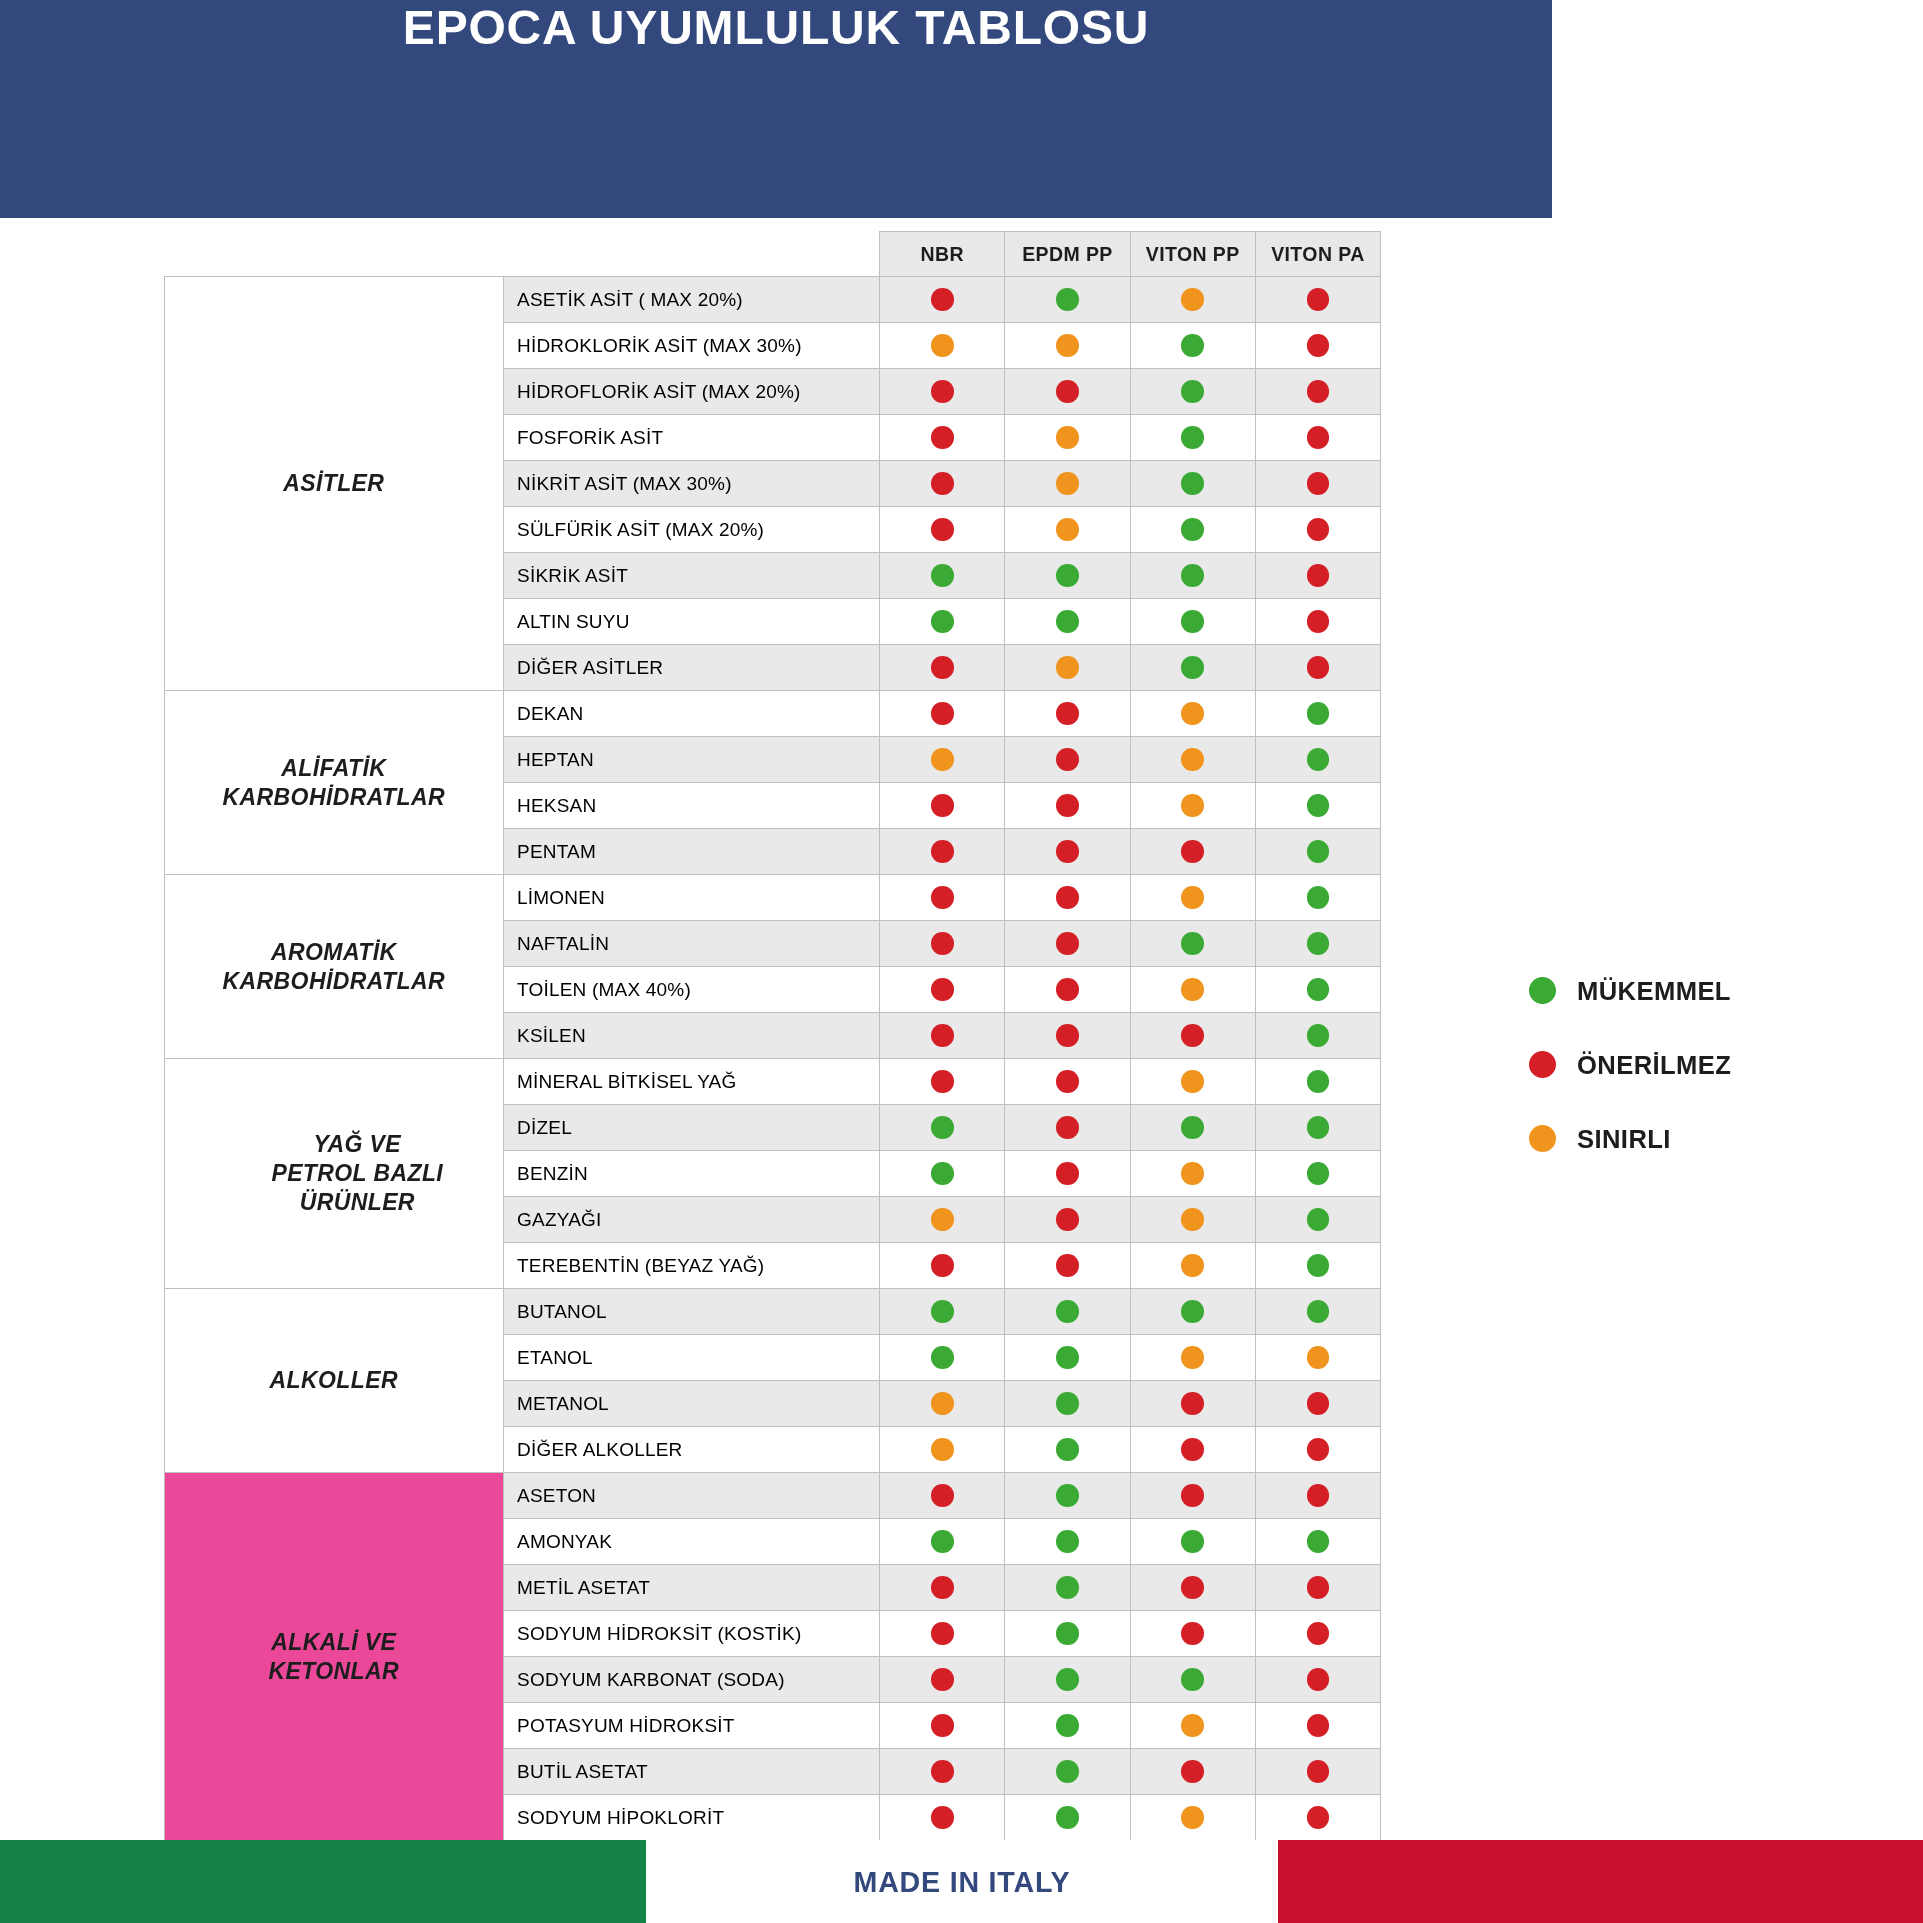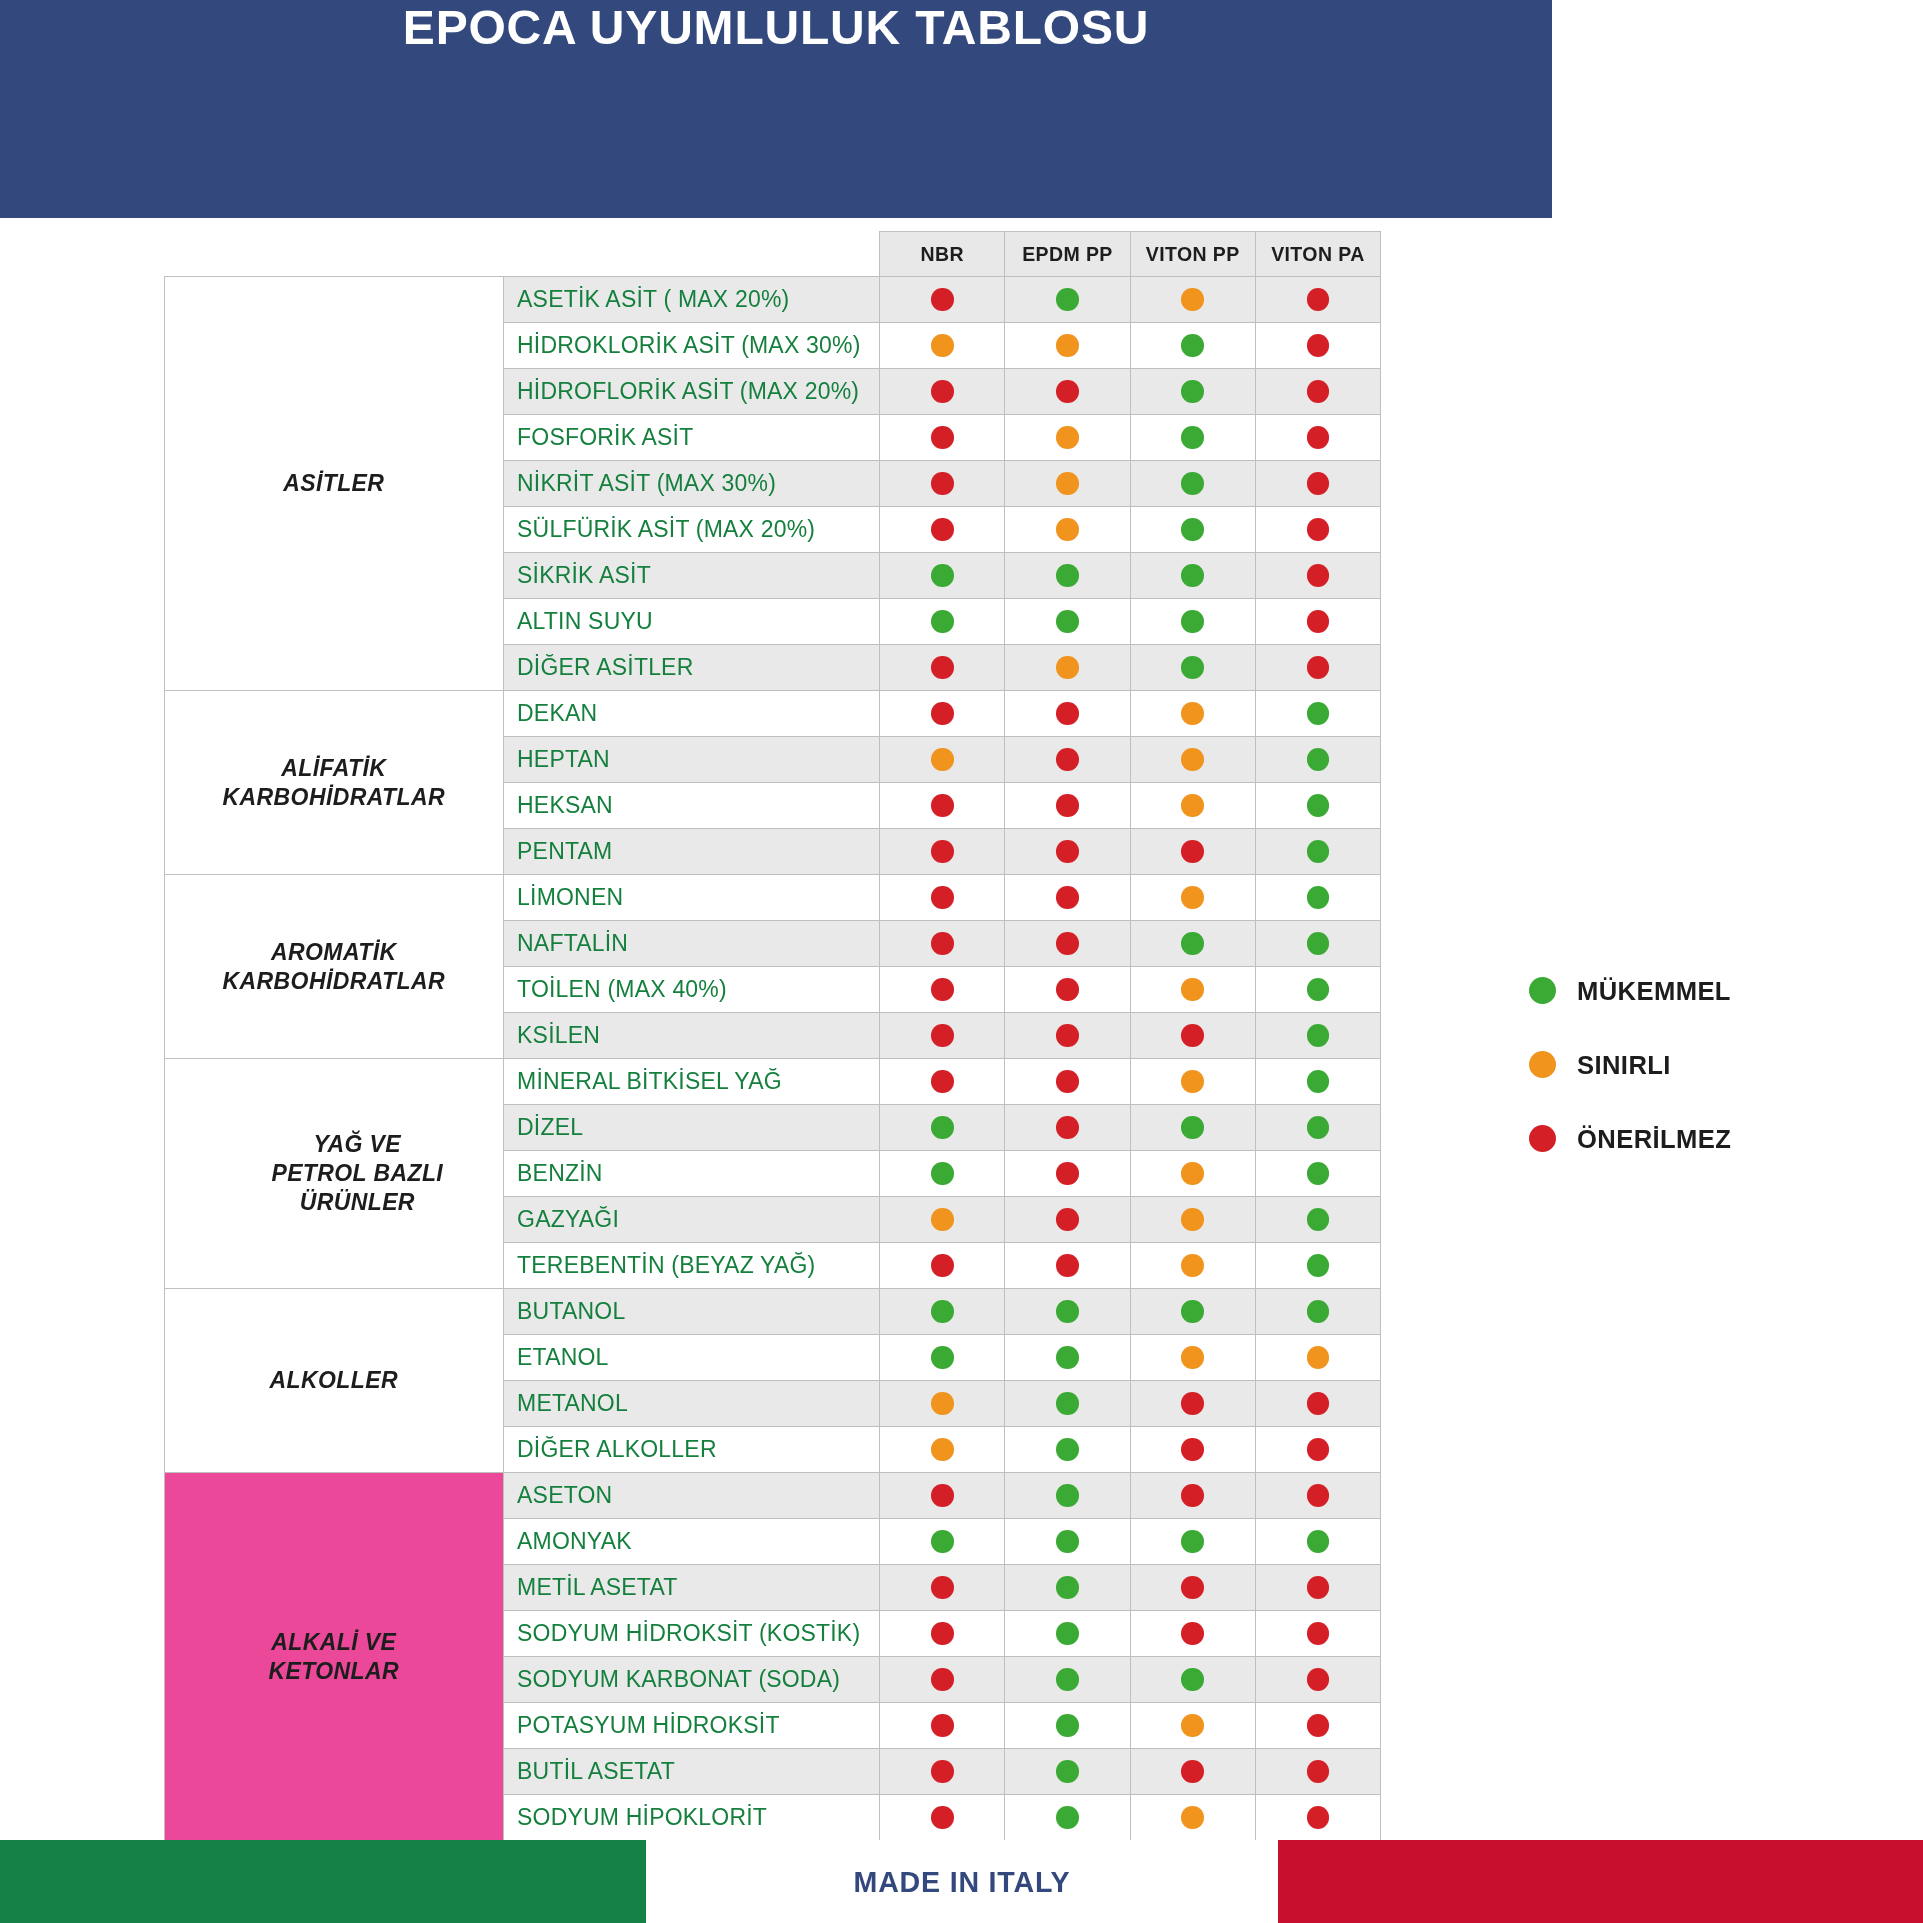--- a/index.html
+++ b/index.html
@@ -75,22 +75,22 @@
     vertical-align: middle;
     font-size: 23px;
     font-weight: bold;
     color: #1d1d1d;
     line-height: 1.25;
     letter-spacing: 0.4px;
     font-style: italic;
   }
   td.name {
     border: 0.8px solid #bfbfbf;
-    font-size: 23px;
-    color: #15803d;
+    font-size: 19px;
+    color: #000000;
     padding-left: 13.5px;
     height: 43px;
     vertical-align: middle;
     letter-spacing: 0.2px;
     margin-top: 44px;
   }
   td.cell {
     border: 0.8px solid #bfbfbf;
     text-align: center;
     vertical-align: middle;
@@ -454,26 +454,26 @@
         </tbody>
     </table>
   </div>
 
   <div class="legend">
     <div class="legend-item">
       <span class="legend-dot" style="background:#3aaa35"></span>
       <span class="legend-label">MÜKEMMEL</span>
     </div>
     <div class="legend-item">
+      <span class="legend-dot" style="background:#d51f26"></span>
+      <span class="legend-label">ÖNERİLMEZ</span>
+    </div>
+    <div class="legend-item">
       <span class="legend-dot" style="background:#f0941e"></span>
       <span class="legend-label">SINIRLI</span>
-    </div>
-    <div class="legend-item">
-      <span class="legend-dot" style="background:#d51f26"></span>
-      <span class="legend-label">ÖNERİLMEZ</span>
     </div>
   </div>
 
   <div class="footer">
     <div class="flag-green"></div>
     <div class="flag-white">
       <span class="made-in">MADE IN ITALY</span>
     </div>
     <div class="flag-red"></div>
   </div>

